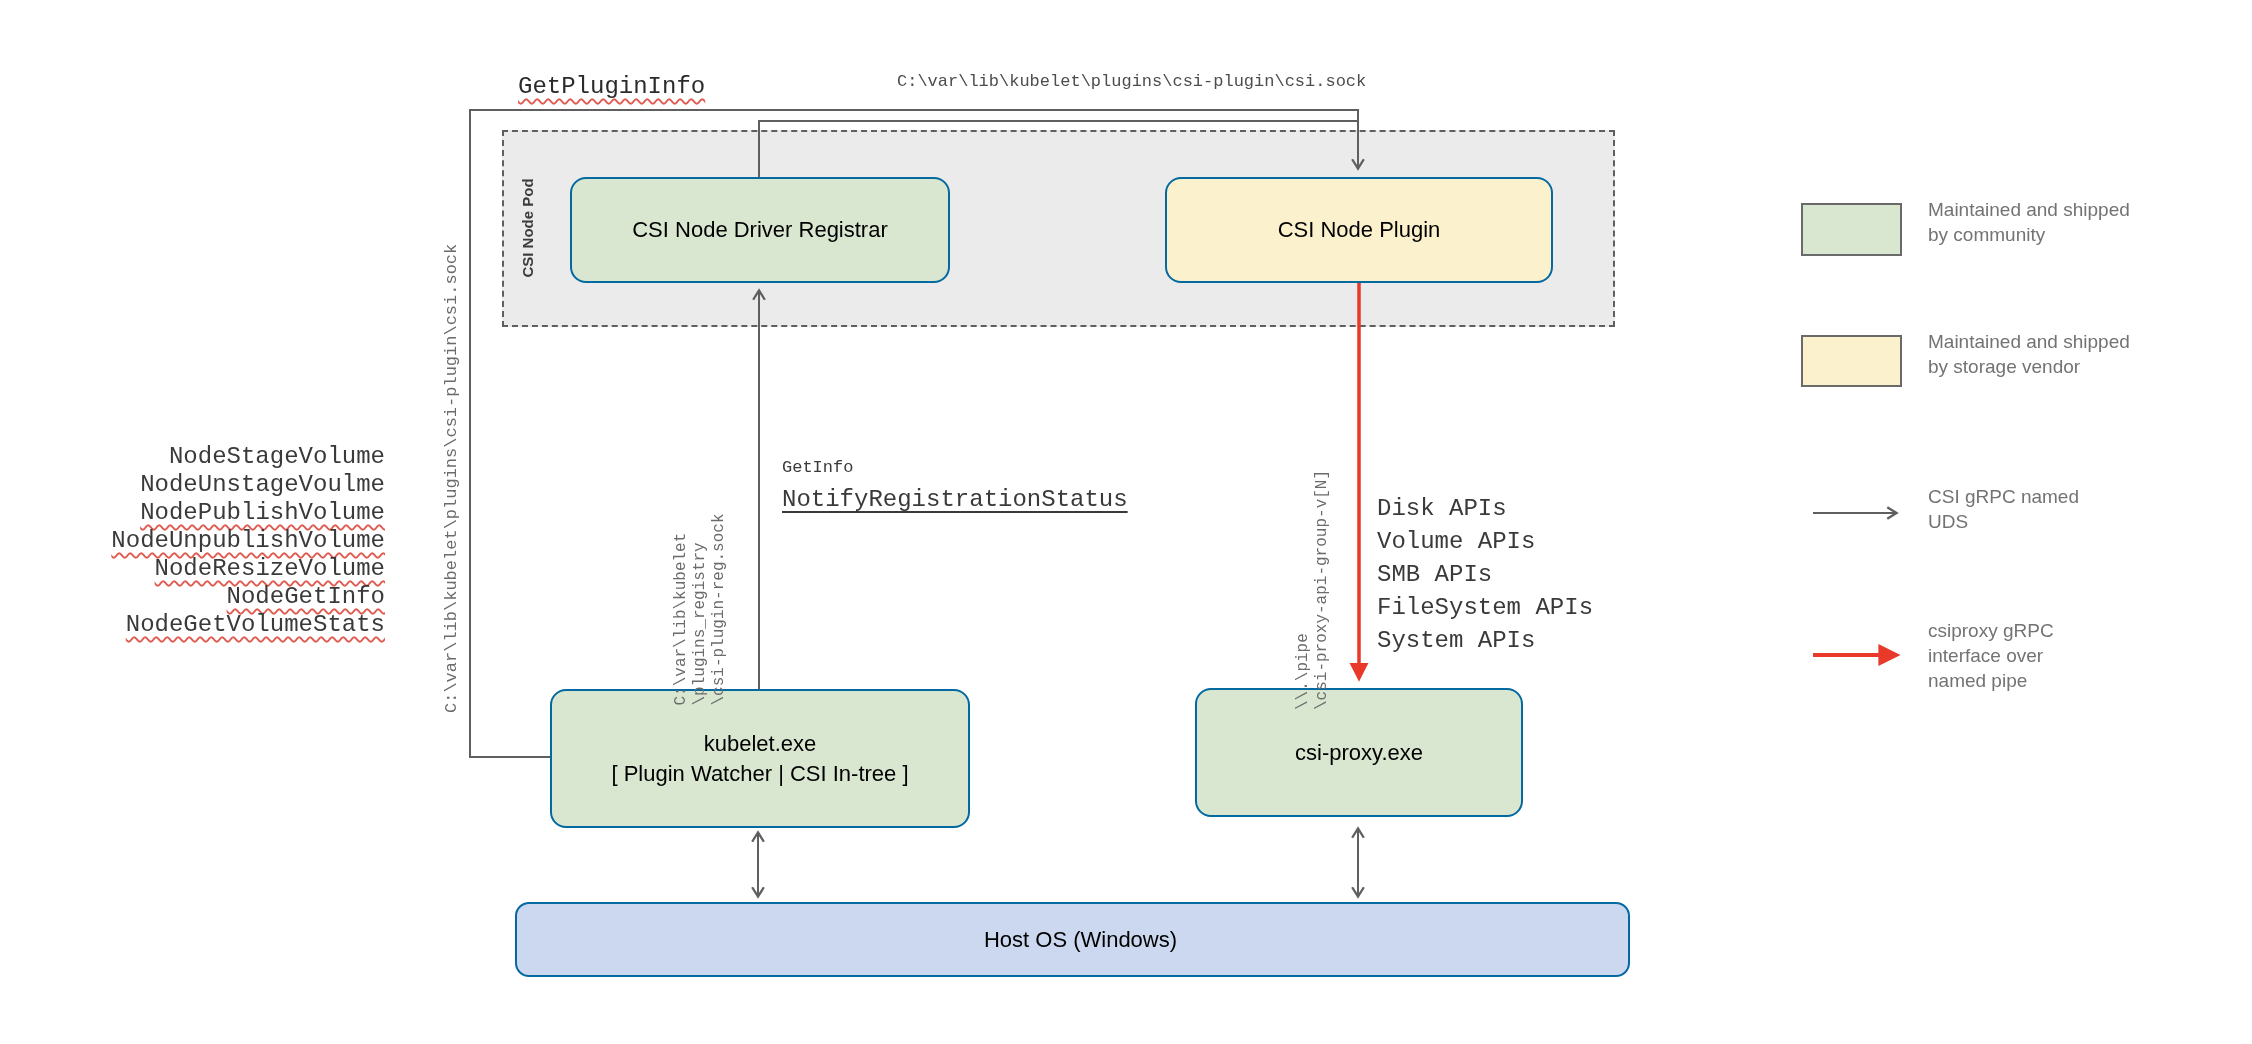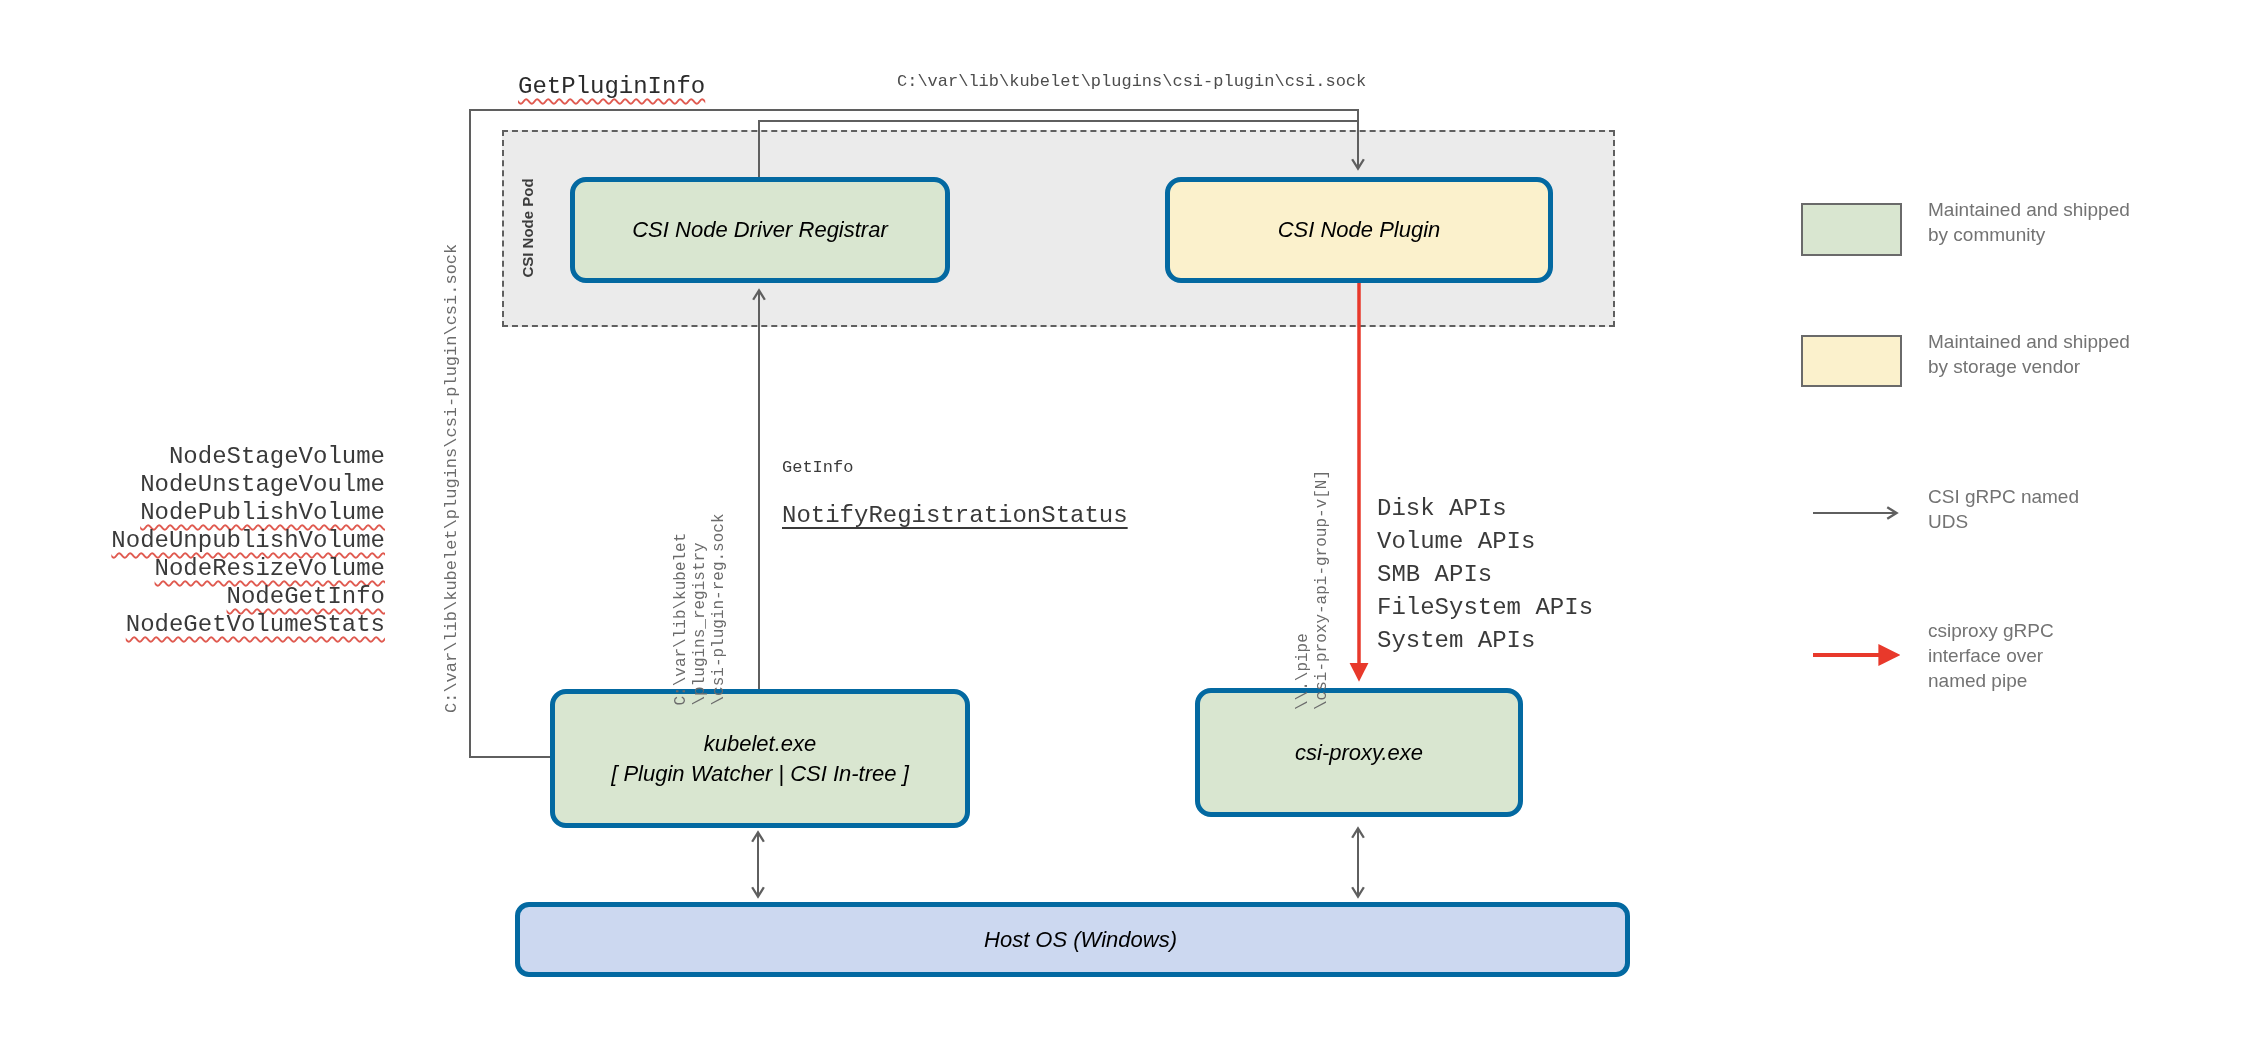--- a/index.html
+++ b/index.html
@@ -3,38 +3,38 @@
 <meta charset="utf-8">
 <style>
   html,body{margin:0;padding:0;background:#ffffff;}
   .canvas{position:relative;width:2252px;height:1044px;background:#ffffff;overflow:hidden;
           font-family:"Liberation Sans",sans-serif;}
   svg.wires{position:absolute;left:0;top:0;z-index:2;}
   
   .pod{position:absolute;left:502px;top:130px;width:1113px;height:197px;background:#ebebeb;
        border:2px dashed #5f5f5f;box-sizing:border-box;z-index:1;}
   .node-box{position:absolute;display:flex;align-items:center;justify-content:center;text-align:center;
-       box-sizing:border-box;border:5px solid #0369a1;border-radius:16px;z-index:3;
-       font-size:22px;color:#000;white-space:pre-line;line-height:30px;font-style:italic;}
+       box-sizing:border-box;border:2px solid #0369a1;border-radius:16px;z-index:3;
+       font-size:22px;color:#000;white-space:pre-line;line-height:30px;}
   .green{background:#d9e6d0;}
   .yellow{background:#fbf1cc;}
   .blue{background:#ccd8f0;padding-left:16px;}
   .box-registrar{left:570px;top:177px;width:380px;height:106px;}
   .box-plugin{left:1165px;top:177px;width:388px;height:106px;}
   .box-kubelet{left:550px;top:689px;width:420px;height:139px;}
   .box-csiproxy{left:1195px;top:688px;width:328px;height:129px;}
   .box-hostos{left:515px;top:902px;width:1115px;height:75px;border-radius:14px;}
   
   .mono{font-family:"Liberation Mono",monospace;position:absolute;z-index:4;}
   .squiggle{text-decoration:underline;text-decoration-style:wavy;text-decoration-color:#e05a50;
             text-decoration-thickness:2px;text-underline-offset:5px;text-decoration-skip-ink:none;}
   .lbl-getplugininfo{left:518px;top:73px;font-size:24px;color:#2b2b2b;}
   .lbl-toppath{left:897px;top:72px;font-size:17px;color:#4d4d4d;}
   .lbl-getinfo{left:782px;top:458px;font-size:17px;color:#3a3a3a;}
-  .lbl-notify{left:782px;top:502px;font-size:24px;color:#3a3a3a;text-decoration:underline;}
+  .lbl-notify{left:782px;top:486px;font-size:24px;color:#3a3a3a;text-decoration:underline;}
   .node-list{left:80px;top:443px;width:305px;text-align:right;font-size:24px;line-height:28px;color:#3a3a3a;}
   .api-list{left:1377px;top:462px;font-size:24px;line-height:33px;color:#3a3a3a;margin-top:30px;}
   
   .rot{transform:rotate(-90deg);transform-origin:center;white-space:pre-line;}
   .lbl-leftpath{left:207px;top:458px;width:490px;height:20px;font-size:17px;color:#6b6b6b;text-align:left;line-height:20px;}
   .lbl-regpath{left:575px;top:552px;width:250px;height:57px;font-size:16px;line-height:19px;color:#6b6b6b;text-align:left;}
   .lbl-pipepath{left:1178px;top:556px;width:270px;height:38px;font-size:16px;line-height:19px;color:#6b6b6b;text-align:left;}
   .pod-label{position:absolute;left:447px;top:220px;width:160px;height:16px;z-index:2;
              font-size:15px;font-weight:700;color:#3c3c3c;text-align:center;
              transform:rotate(-90deg);transform-origin:center;font-family:"Liberation Sans",sans-serif;}

